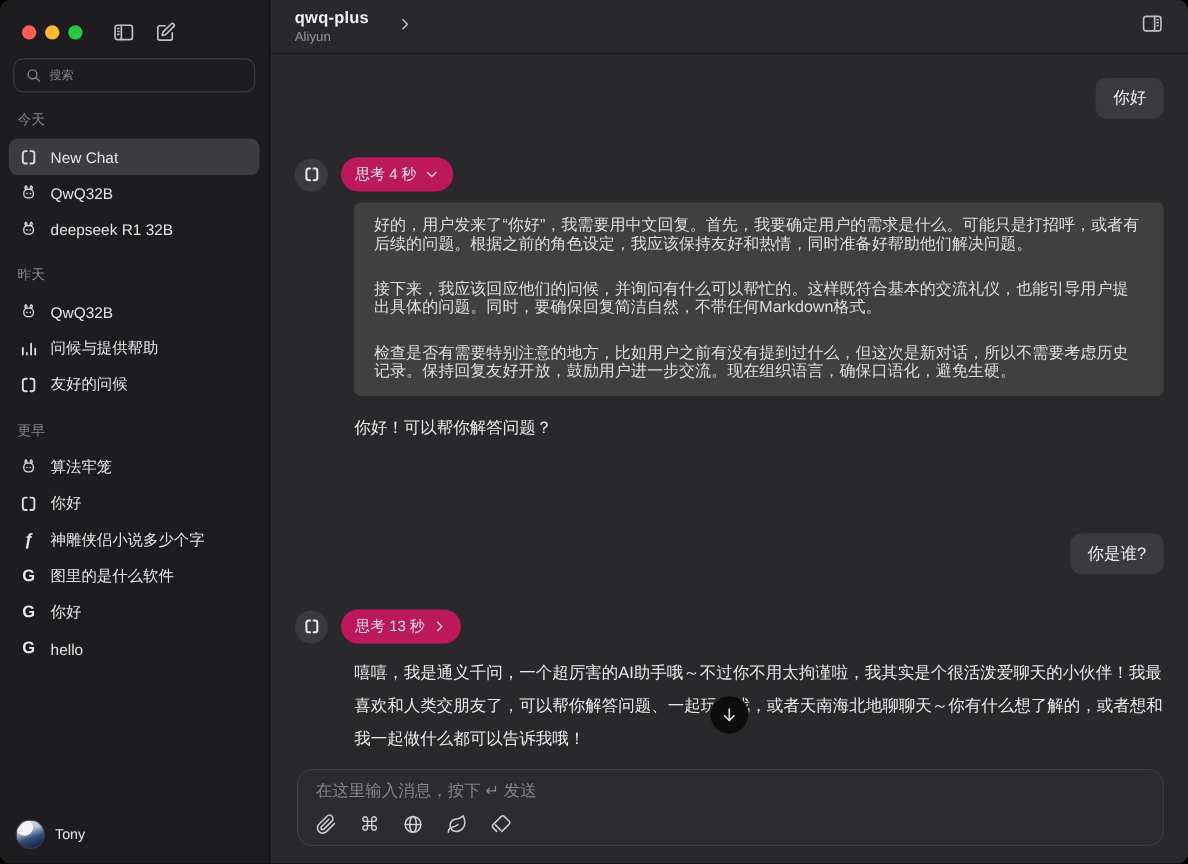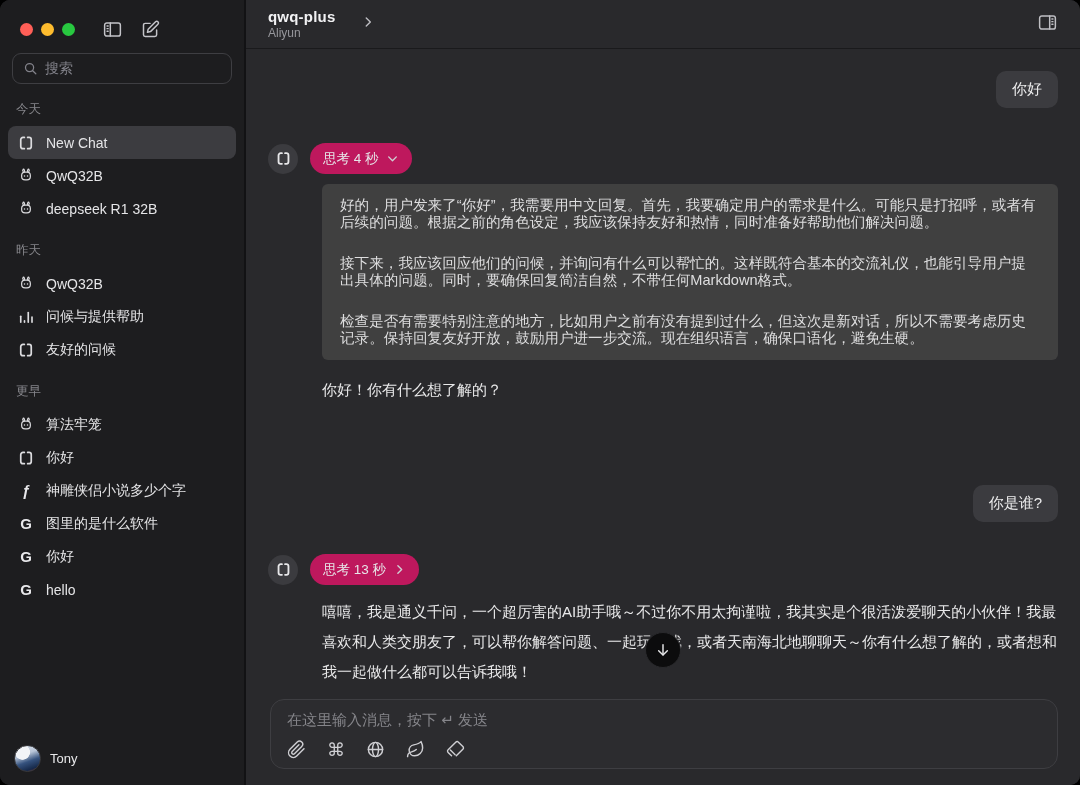--- a/index.html
+++ b/index.html
@@ -8,21 +8,21 @@
 
   
   .sidebar { width:246px; background:#1d1d1f; border-right:2px solid #121214; display:flex; flex-direction:column; flex-shrink:0; }
   .titlebar { display:flex; align-items:center; padding:19px 18px 0 20px; height:40px; }
   .traffic { display:flex; gap:8px; }
   .dot { width:13px; height:13px; border-radius:50%; }
   .toolbar-icons { display:flex; gap:17px; margin-left:27px; color:#c4c4c9; }
   .toolbar-icons svg { width:21px; height:21px; cursor:pointer; }
   .searchbox { margin:13px 12px 0 12px; height:31px; border:1px solid #3e3e42; border-radius:9px; display:flex; align-items:center; padding:0 10px; color:#82828a; gap:7px; }
   .searchbox svg { width:15px; height:15px; }
-  .searchbox span { font-size:14px; }
+  .searchbox span { font-size:11px; }
   .nav { flex:1; overflow:hidden; padding:0 8px; }
   .section-label { color:#86868b; font-size:12.5px; padding:17px 8px 8px 8px; }
   .nav-item { height:33px; display:flex; align-items:center; gap:11px; padding:0 9px; border-radius:8px; color:#e5e5e7; font-size:14px; cursor:pointer; white-space:nowrap; }
   .nav-item.selected { background:#3c3c40; }
   .nav-icon { width:18px; height:18px; display:flex; align-items:center; justify-content:center; color:#dcdcdf; flex-shrink:0; }
   .nav-icon svg { width:18px; height:18px; }
   .glyph-icon { font-weight:bold; font-size:15px; color:#e9e9ec; }
   .profile { display:flex; align-items:center; gap:9px; padding:12px 16px 13px 14px; cursor:pointer; }
   .avatar-photo { width:27px; height:27px; border-radius:50%;
      background:
@@ -281,21 +281,21 @@
             </svg>
         </div>
       </div>
 
       <div class="thinking-panel indent">
         <p>好的，用户发来了“你好”，我需要用中文回复。首先，我要确定用户的需求是什么。可能只是打招呼，或者有后续的问题。根据之前的角色设定，我应该保持友好和热情，同时准备好帮助他们解决问题。</p>
         <p>接下来，我应该回应他们的问候，并询问有什么可以帮忙的。这样既符合基本的交流礼仪，也能引导用户提出具体的问题。同时，要确保回复简洁自然，不带任何Markdown格式。</p>
         <p>检查是否有需要特别注意的地方，比如用户之前有没有提到过什么，但这次是新对话，所以不需要考虑历史记录。保持回复友好开放，鼓励用户进一步交流。现在组织语言，确保口语化，避免生硬。</p>
       </div>
 
-      <div class="reply indent">你好！你有什么想了解的？</div>
+      <div class="reply indent">你好！可以帮你解答问题？</div>
 
       <div class="row-right">
         <div class="bubble bubble-2">你是谁?</div>
       </div>
 
       <div class="assistant-head" style="margin-top:32px;">
         <div class="ai-avatar">
           <svg viewBox="0 0 24 24" fill="none" stroke="currentColor" stroke-width="2.6" stroke-linecap="round">
               <path d="M9.8 4.5H8A3 3 0 0 0 5 7.5v9a3 3 0 0 0 3 3h1.8"></path>
               <path d="M14.2 4.5H16a3 3 0 0 1 3 3v9a3 3 0 0 1-3 3h-1.8"></path>

